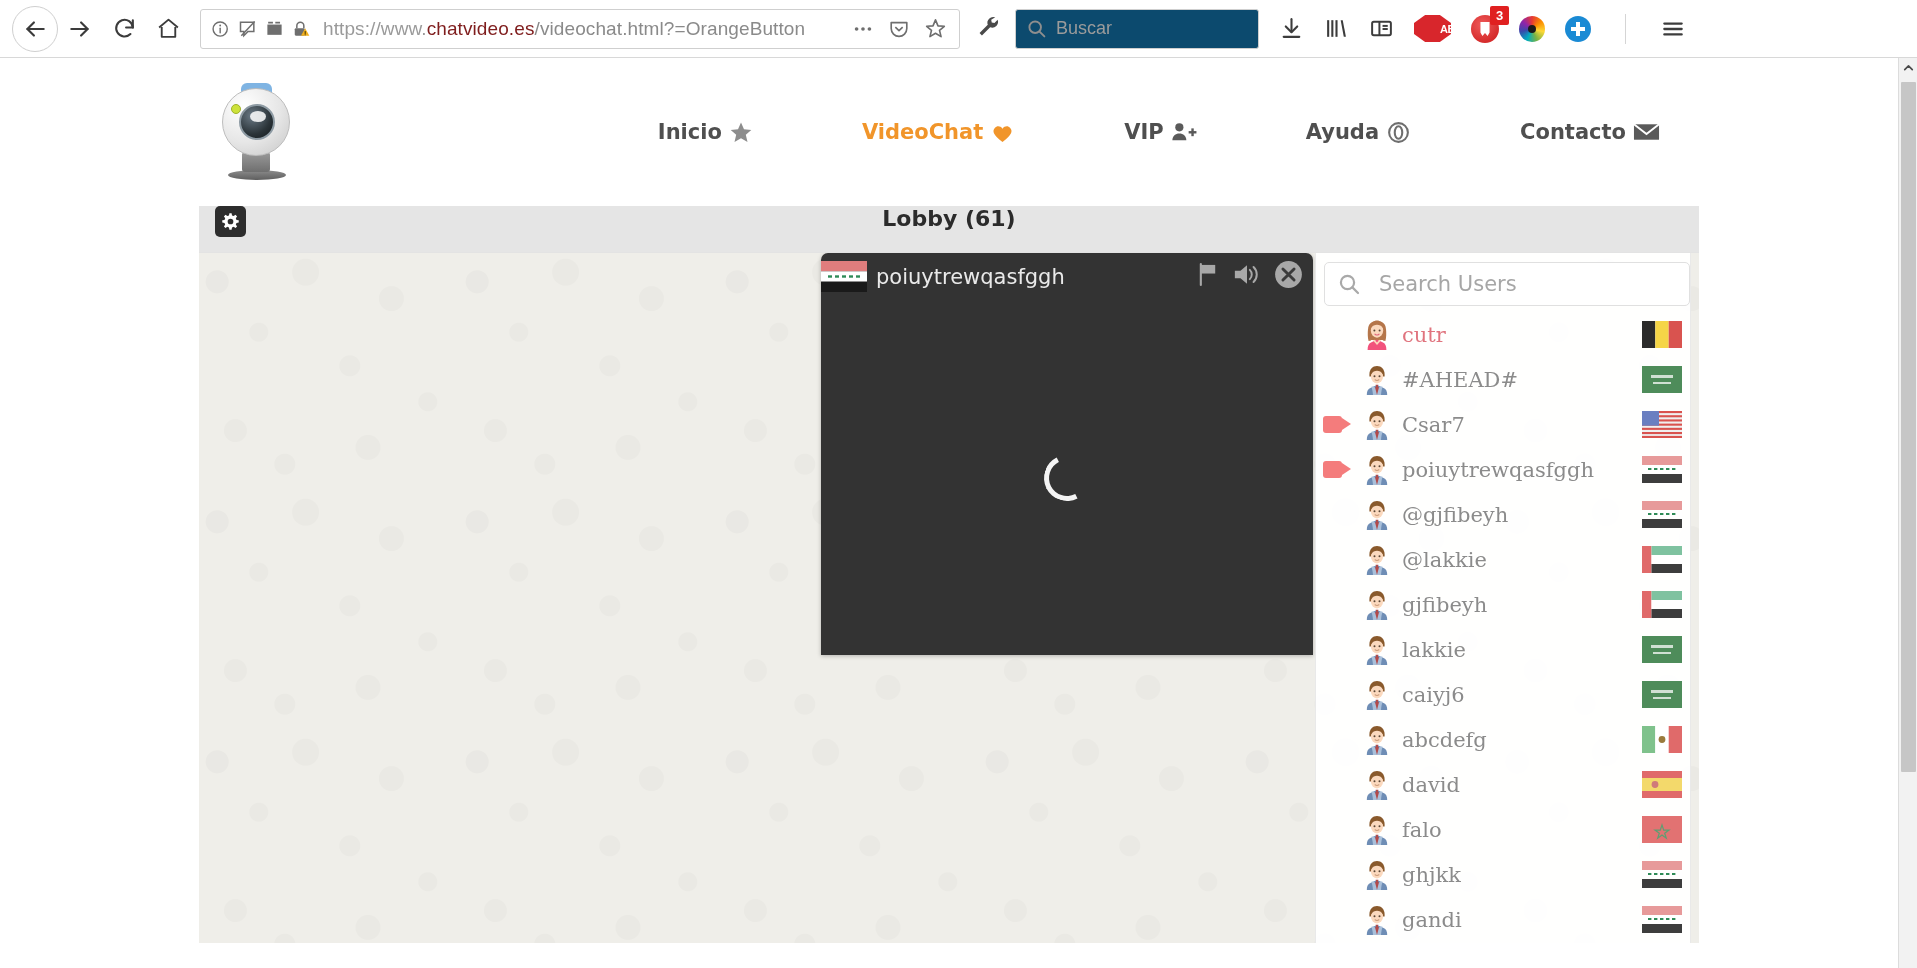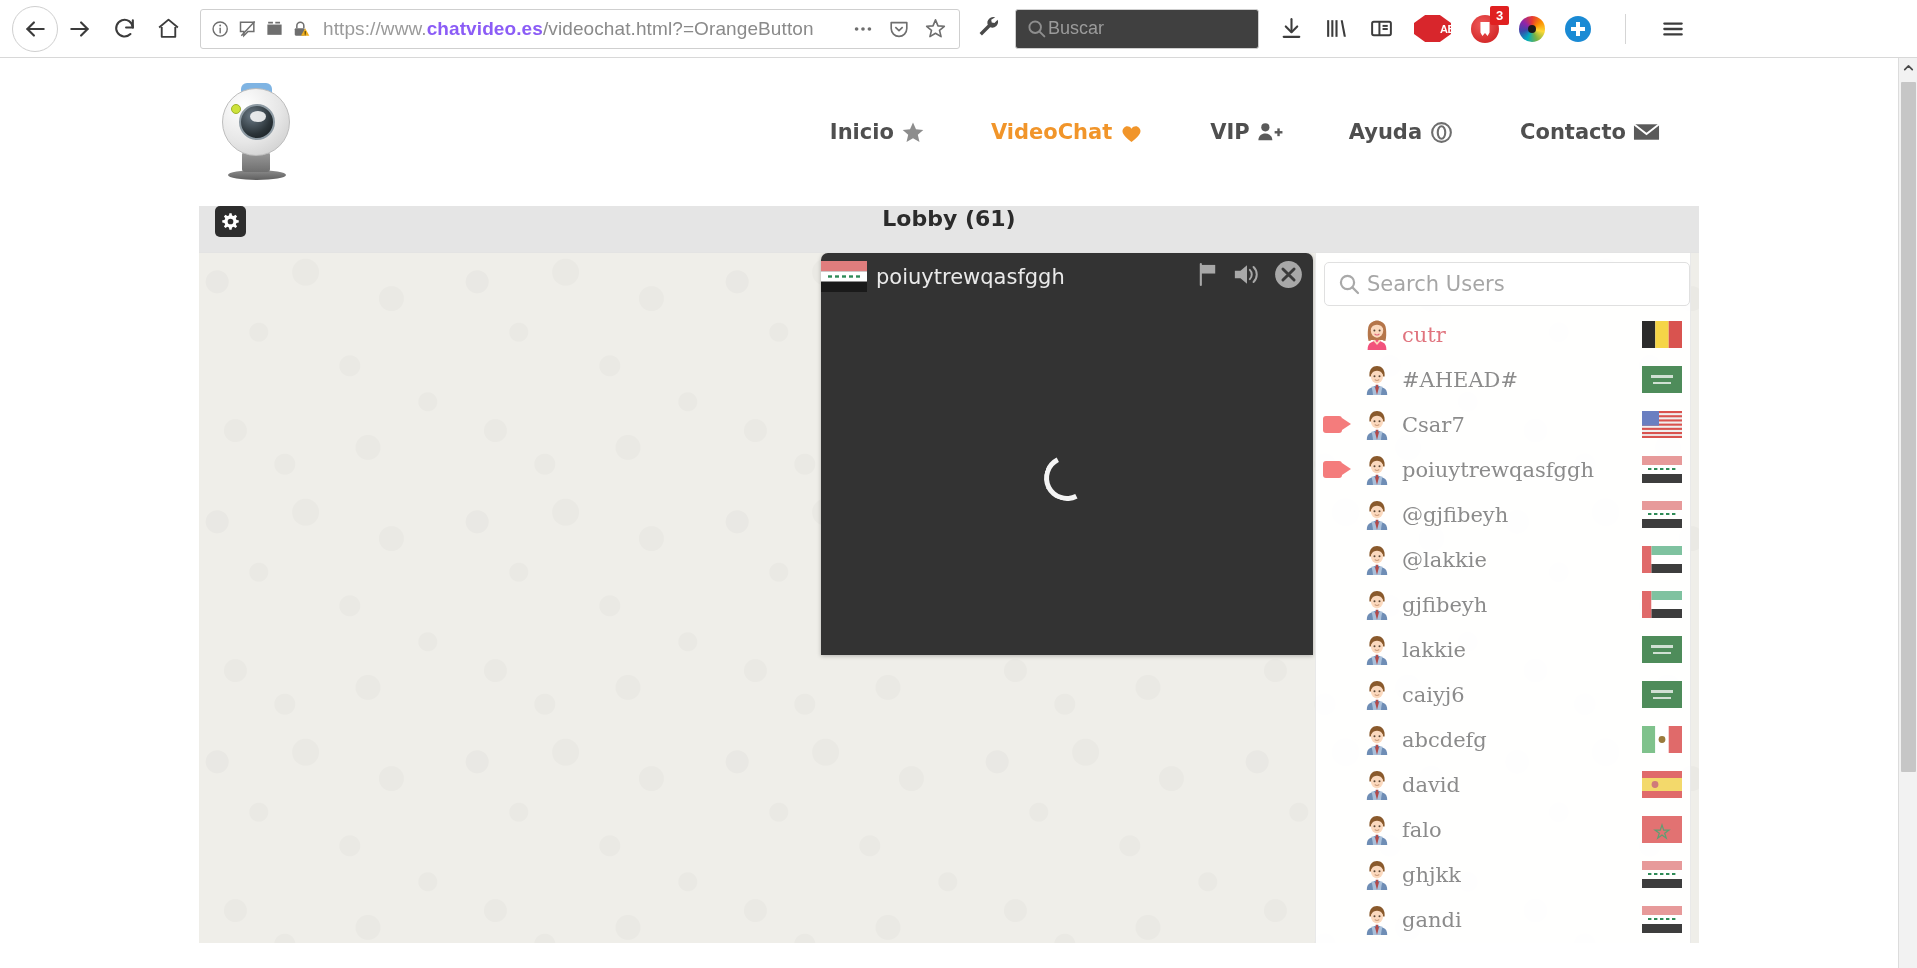--- a/index.html
+++ b/index.html
@@ -44,34 +44,34 @@
   }
   .url-icons { display: flex; align-items: center; gap: 7px; }
   .url-text {
     font-size: 19px;
     color: #8a8a8a;
     white-space: nowrap;
     overflow: hidden;
     letter-spacing: 0.1px;
     margin-left: 4px;
   }
-  .url-text .domain { color: #8b5cf6; font-weight: bold; }
+  .url-text .domain { color: #7f1d1d; font-weight: normal; }
   .url-text .scheme { color: #9a9a9a; }
   .url-right { margin-left: auto; display: flex; align-items: center; gap: 14px; padding-right: 2px; }
 
   .wrench { margin: 0 14px 0 16px; color: #4a4a4a; }
 
   .searchbar {
     width: 244px; height: 40px;
     border: 1px solid #cfcfcf;
     border-radius: 3px;
     display: flex; align-items: center;
-    gap: 1px;
+    gap: 9px;
     padding: 0 10px;
-    background: #404040;
+    background: #0c4a6e;
   }
   .searchbar .ph { font-size: 18px; color: #9b9b9b; }
 
   .toolbar-icons { display: flex; align-items: center; gap: 20px; margin-left: 20px; }
   .tb-ico { position: relative; display: flex; align-items: center; justify-content: center; color: #3c3c3c; }
 
   .abp-badge {
     width: 27px; height: 27px;
     background: #d8262c;
     color: #fff;
@@ -207,20 +207,21 @@
     gap: 66px;
     padding-right: 238px;
   }
   .nav-item {
     display: flex; align-items: center; gap: 7px;
     font-family: "DejaVu Sans", sans-serif;
     font-size: 21px;
     font-weight: bold;
     color: #4f4f4f;
     white-space: nowrap;
+    margin-left: 43px;
   }
   .nav-item.active { color: #f1952a; }
   .nav-ico { display: inline-flex; align-items: center; }
 
   
   .lobby-wrap {
     margin: 0 auto;
     width: 1500px;
     position: relative;
   }
@@ -318,21 +319,21 @@
     border-left: 1px solid #e9e9e9;
     border-right: 1px solid #e9e9e9;
   }
   .user-search {
     margin: 9px 0 6px 8px;
     height: 44px;
     background: #fff;
     border: 1px solid #e0e0e0;
     border-radius: 5px;
     display: flex; align-items: center;
-    gap: 6px;
+    gap: 18px;
     padding: 0 12px;
   }
   .user-search .sicon { color: #a9a9a9; }
   .user-search .ph {
     font-family: "DejaVu Sans", sans-serif;
     font-size: 21px; color: #a6a6a6;
   }
   .users {
     height: 630px;
     overflow: hidden;

